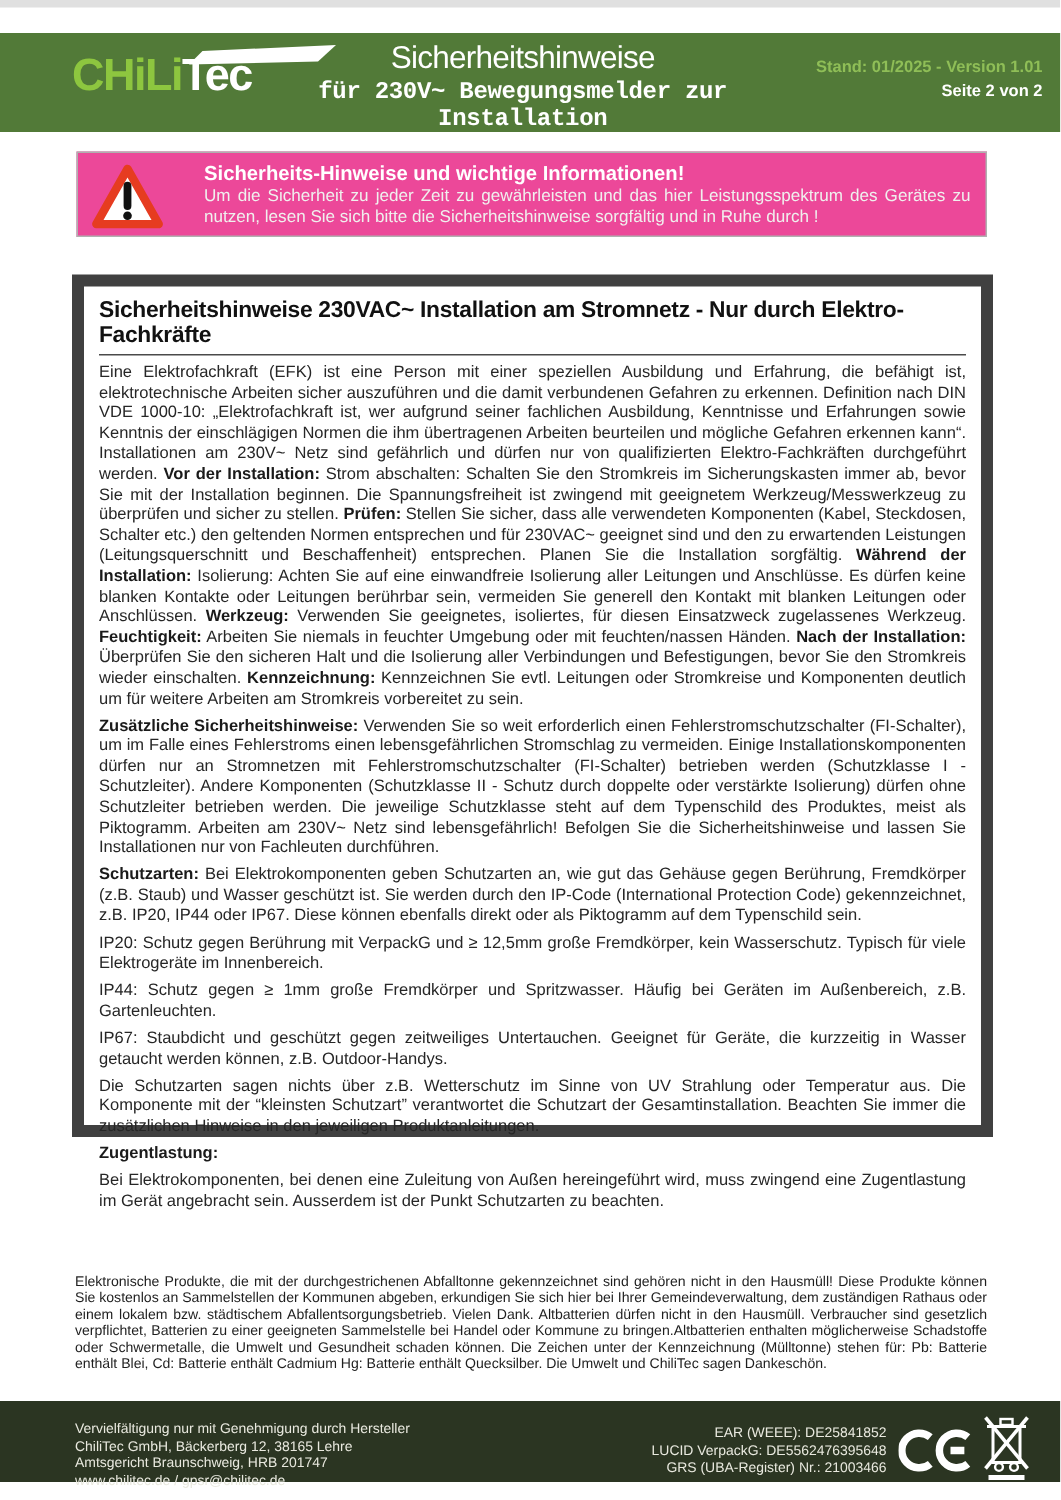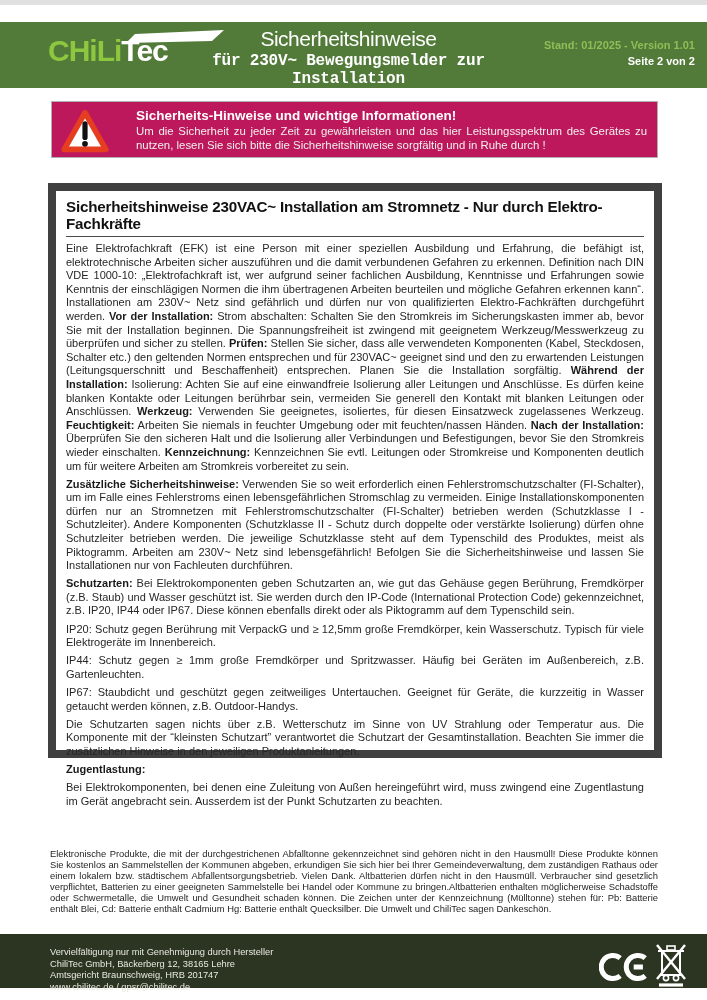--- a/index.html
+++ b/index.html
@@ -15,21 +15,21 @@
   .logo .lg-white{color:#ffffff;position:relative;}
   .logo-swoosh{position:absolute;left:78px;top:-6px;}
   .header-title-block{position:absolute;left:170px;right:180px;top:6px;text-align:center;color:#fff;}
   .header-title{font-size:21px;font-weight:normal;line-height:1.05;letter-spacing:-0.5px;}
   .header-subtitle{font-size:16px;font-weight:bold;margin-top:2px;letter-spacing:-0.2px;font-family:Liberation Mono, monospace;}
   .header-right{position:absolute;right:12px;top:17px;text-align:right;font-weight:bold;font-size:11px;}
   .header-version{color:#8fbe57;}
   .header-page{color:#ffffff;margin-top:4px;}
 
   
-  .warn-banner{position:absolute;left:51px;top:101px;width:607px;height:57px;background:#be185d;
+  .warn-banner{position:absolute;left:51px;top:101px;width:607px;height:57px;background:#ec4899;
                border:1px solid #b0b0b0;box-sizing:border-box;}
   .warn-icon{position:absolute;left:9px;top:5px;}
   .warn-text{margin-left:84px;padding:6px 10px 0 0;}
   .warn-title{color:#ffffff;font-weight:bold;font-size:13.5px;line-height:15px;}
   .warn-body{color:#f0f0ee;font-size:11.4px;line-height:13.6px;margin-top:2px;text-align:justify;}
 
   
   .main-box{position:absolute;left:48px;top:183px;width:614px;height:575px;background:#fff;
             border:8px solid #404040;box-sizing:border-box;padding:7px 10px 0 10px;}
   .box-title{font-size:15.2px;font-weight:bold;color:#111;letter-spacing:-0.2px;
@@ -101,20 +101,25 @@
 
   <div class="disposal">Elektronische Produkte, die mit der durchgestrichenen Abfalltonne gekennzeichnet sind gehören nicht in den Hausmüll! Diese Produkte können Sie kostenlos an Sammelstellen der Kommunen abgeben, erkundigen Sie sich hier bei Ihrer Gemeindeverwaltung, dem zuständigen Rathaus oder einem lokalem bzw. städtischem Abfallentsorgungsbetrieb. Vielen Dank. Altbatterien dürfen nicht in den Hausmüll. Verbraucher sind gesetzlich verpflichtet, Batterien zu einer geeigneten Sammelstelle bei Handel oder Kommune zu bringen.Altbatterien enthalten möglicherweise Schadstoffe oder Schwermetalle, die Umwelt und Gesundheit schaden können. Die Zeichen unter der Kennzeichnung (Mülltonne) stehen für: Pb: Batterie enthält Blei, Cd: Batterie enthält Cadmium Hg: Batterie enthält Quecksilber. Die Umwelt und ChiliTec sagen Dankeschön.</div>
 
   <div class="footer">
     <div class="footer-left">
       <div>Vervielfältigung nur mit Genehmigung durch Hersteller</div>
       <div>ChiliTec GmbH, Bäckerberg 12, 38165 Lehre</div>
       <div>Amtsgericht Braunschweig, HRB 201747</div>
       <div>www.chilitec.de / gpsr@chilitec.de</div>
     </div>
+    <div class="footer-right">
+      <div>EAR (WEEE): DE25841852</div>
+      <div>LUCID VerpackG: DE5562476395648</div>
+      <div>GRS (UBA-Register) Nr.: 21003466</div>
+    </div>
     <svg class="ce-icon" width="52" height="42" viewBox="0 0 135 70">
       <path d="M 55,12 A 30,30 0 1 0 55,58" fill="none" stroke="#ffffff" stroke-width="13"></path>
       <path d="M 120,12 A 30,30 0 1 0 120,58" fill="none" stroke="#ffffff" stroke-width="13"></path>
       <line x1="90" y1="35" x2="114" y2="35" stroke="#ffffff" stroke-width="13"></line>
     </svg>
     <svg class="weee-icon" width="34" height="46" viewBox="0 0 34 46">
       <rect x="8" y="9" width="18" height="24" fill="none" stroke="#ffffff" stroke-width="2"></rect>
       <line x1="4" y1="9" x2="30" y2="9" stroke="#ffffff" stroke-width="2"></line>
       <rect x="13" y="4" width="8" height="4" fill="none" stroke="#ffffff" stroke-width="1.6"></rect>
       <circle cx="12" cy="36" r="2.6" fill="none" stroke="#ffffff" stroke-width="1.6"></circle>

